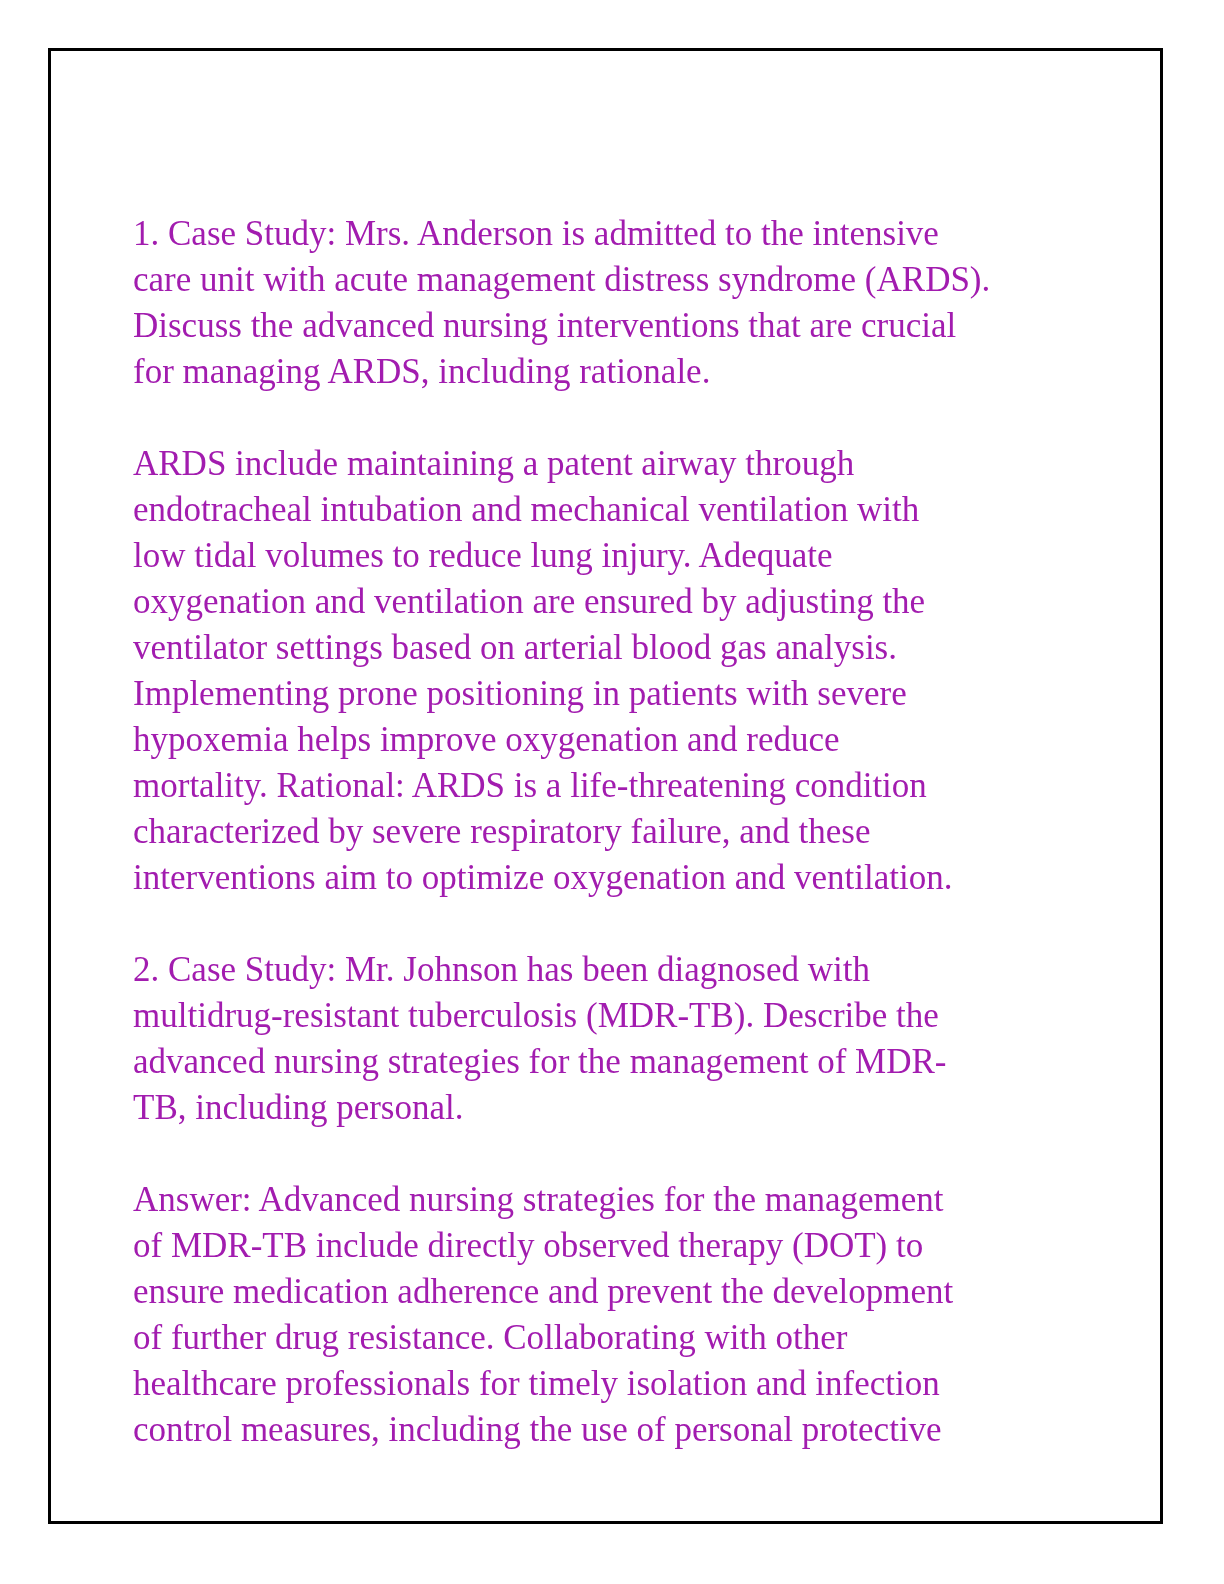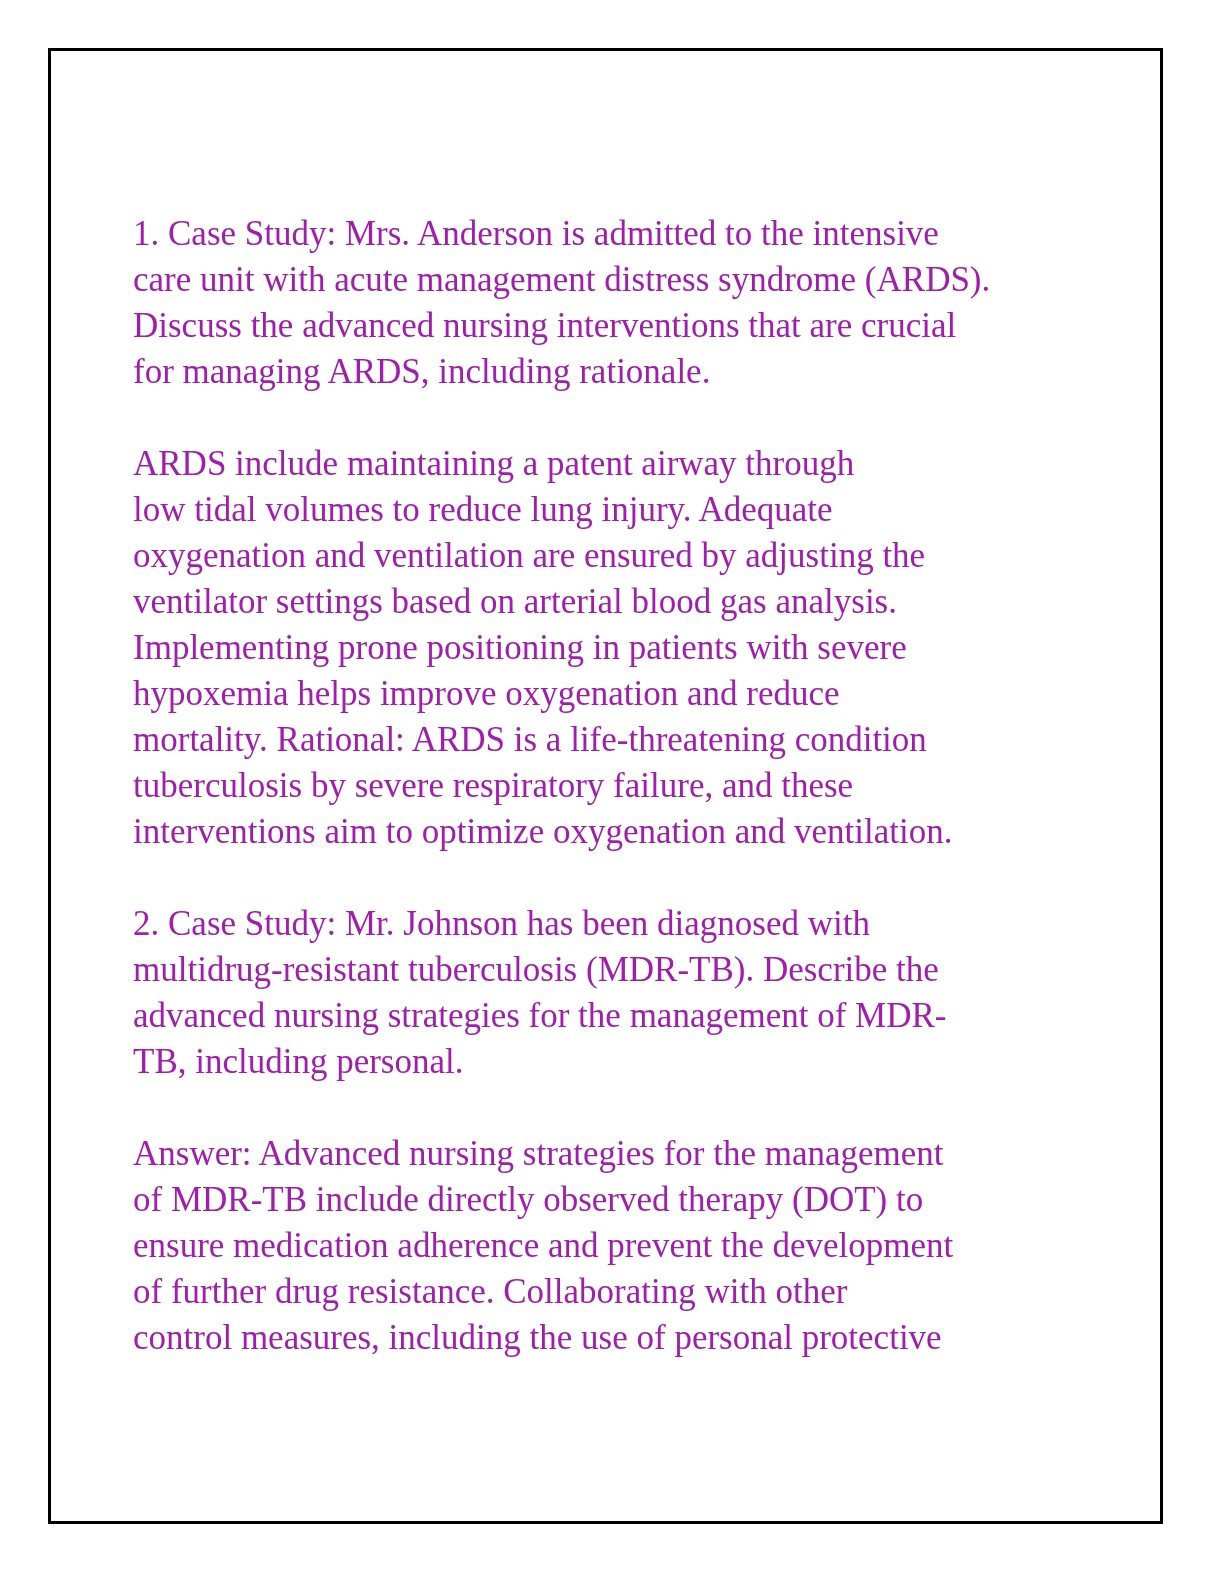--- a/index.html
+++ b/index.html
@@ -54,42 +54,44 @@
     <span class="line">1. Case Study: Mrs. Anderson is admitted to the intensive</span>
     <span class="line">care unit with acute management distress syndrome (ARDS).</span>
     <span class="line">Discuss the advanced nursing interventions that are crucial</span>
     <span class="line">for managing ARDS, including rationale.</span>
   </div>
 
   <span class="gap"></span>
 
   <div>
     <span class="line">ARDS include maintaining a patent airway through</span>
+    <span class="line">endotracheal intubation and mechanical ventilation with</span>
     <span class="line">low tidal volumes to reduce lung injury. Adequate</span>
     <span class="line">oxygenation and ventilation are ensured by adjusting the</span>
     <span class="line">ventilator settings based on arterial blood gas analysis.</span>
     <span class="line">Implementing prone positioning in patients with severe</span>
     <span class="line">hypoxemia helps improve oxygenation and reduce</span>
     <span class="line">mortality. Rational: ARDS is a life-threatening condition</span>
-    <span class="line">tuberculosis by severe respiratory failure, and these</span>
+    <span class="line">characterized by severe respiratory failure, and these</span>
     <span class="line">interventions aim to optimize oxygenation and ventilation.</span>
   </div>
 
   <span class="gap"></span>
 
   <div>
     <span class="line">2. Case Study: Mr. Johnson has been diagnosed with</span>
     <span class="line">multidrug-resistant tuberculosis (MDR-TB). Describe the</span>
     <span class="line">advanced nursing strategies for the management of MDR-</span>
     <span class="line">TB, including personal.</span>
   </div>
 
   <span class="gap"></span>
 
   <div>
     <span class="line">Answer: Advanced nursing strategies for the management</span>
     <span class="line">of MDR-TB include directly observed therapy (DOT) to</span>
     <span class="line">ensure medication adherence and prevent the development</span>
     <span class="line">of further drug resistance. Collaborating with other</span>
+    <span class="line">healthcare professionals for timely isolation and infection</span>
     <span class="line">control measures, including the use of personal protective</span>
   </div>
 
 </div>
 
 </body></html>

